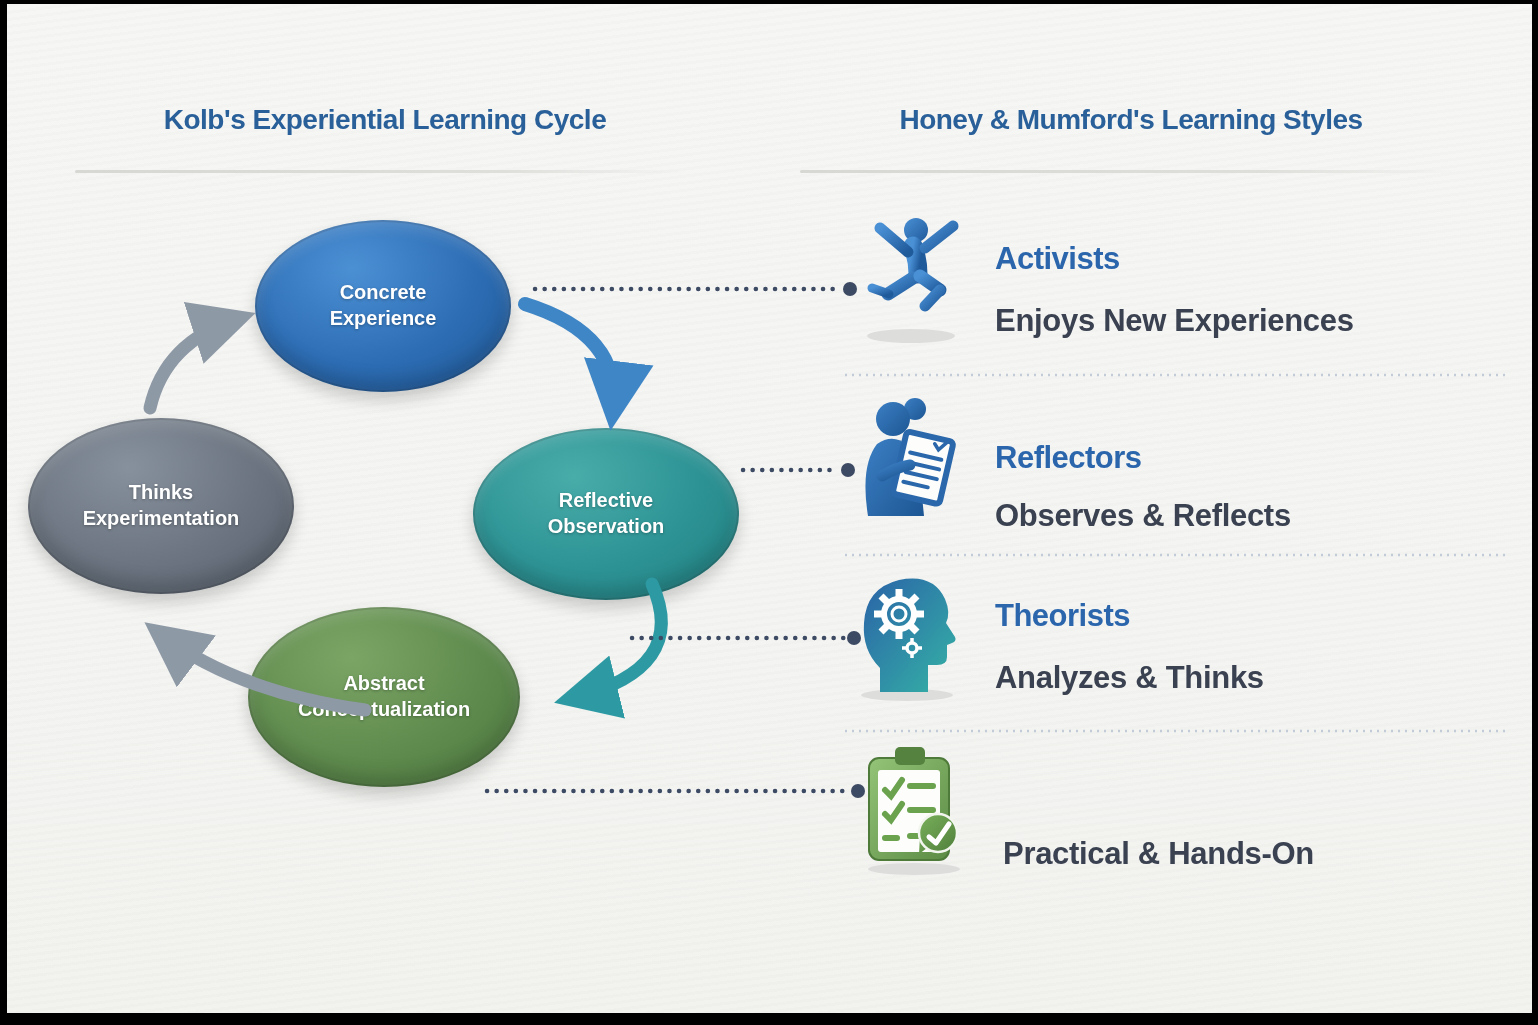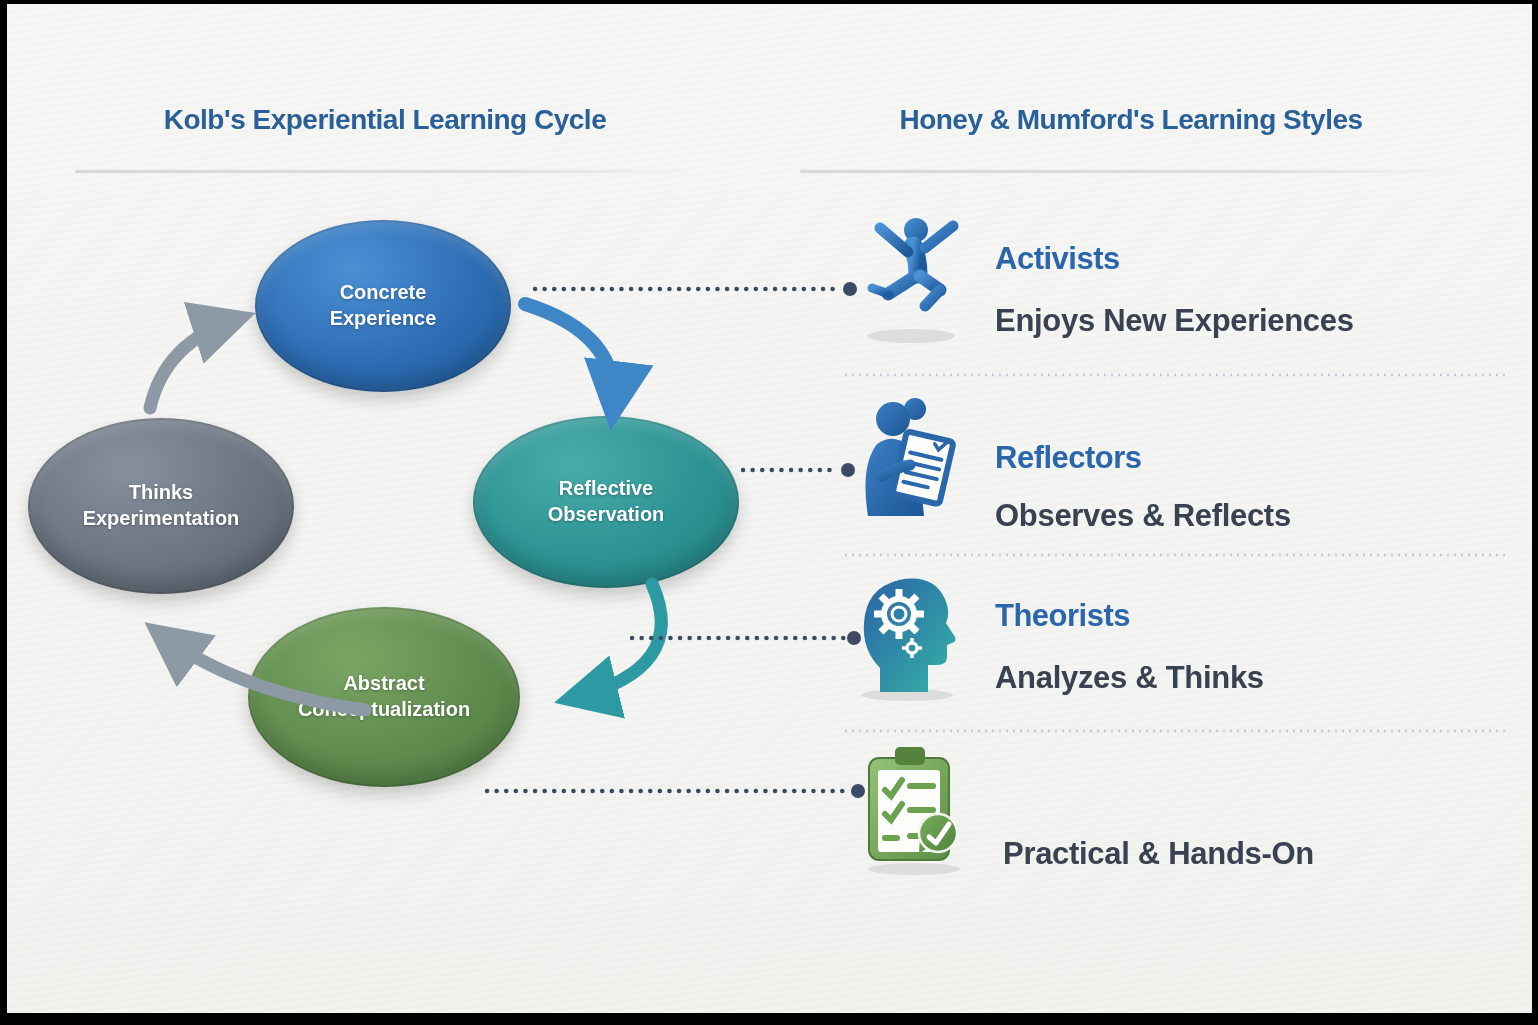--- a/index.html
+++ b/index.html
@@ -51,21 +51,21 @@
 <div class="canvas">
 
   <div class="panel-title" style="left:68px;top:100px;width:620px;">Kolb's Experiential Learning Cycle</div>
   <div class="title-rule" style="left:68px;top:166px;width:612px;"></div>
 
   <div class="panel-title" style="left:793px;top:100px;width:662px;">Honey &amp; Mumford's Learning Styles</div>
   <div class="title-rule" style="left:793px;top:166px;width:662px;"></div>
 
   <div class="node node-concrete" style="left:248px;top:216px;width:256px;height:172px;">Concrete
 Experience</div>
-  <div class="node node-reflective" style="left:466px;top:412px;width:266px;height:172px;">Reflective
+  <div class="node node-reflective" style="left:466px;top:424px;width:266px;height:172px;">Reflective
 Observation</div>
   <div class="node node-abstract" style="left:241px;top:603px;width:272px;height:180px;">Abstract
 Conceptualization</div>
   <div class="node node-active" style="left:21px;top:414px;width:266px;height:176px;">Thinks
 Experimentation</div>
 
   <svg class="svg-overlay" width="1525" height="1009" viewBox="0 0 1525 1009">
     <defs>
       <marker id="mBlue" viewBox="0 0 10 10" refX="7" refY="5" markerWidth="5" markerHeight="5" orient="auto-start-reverse">
         <path d="M0 0 L10 5 L0 10 z" fill="#3f86c6"></path>

